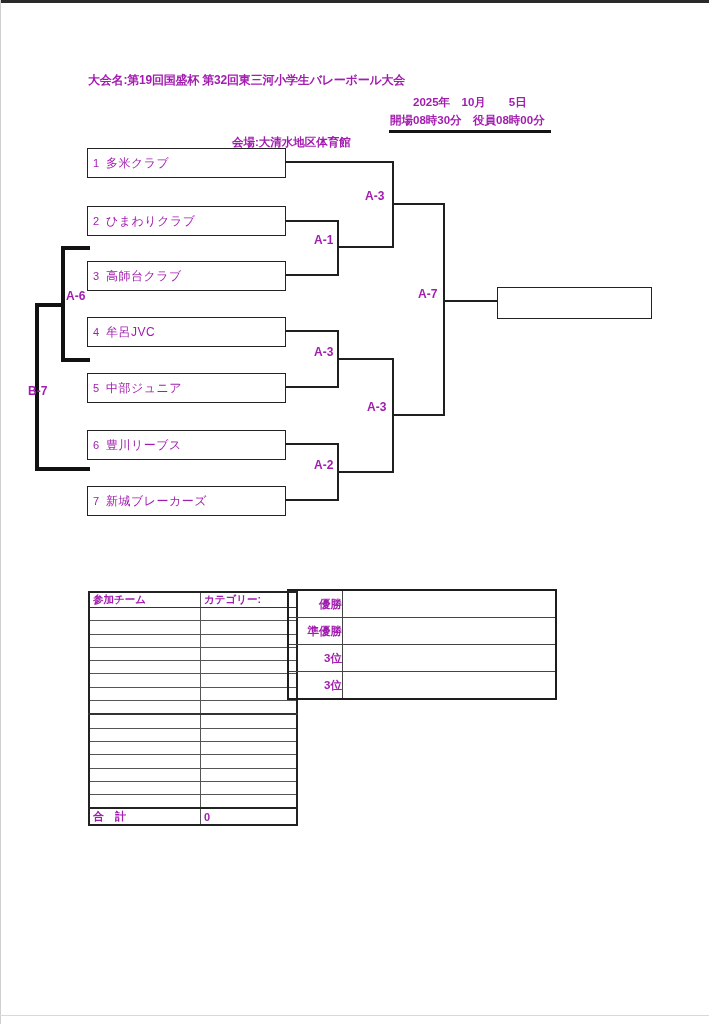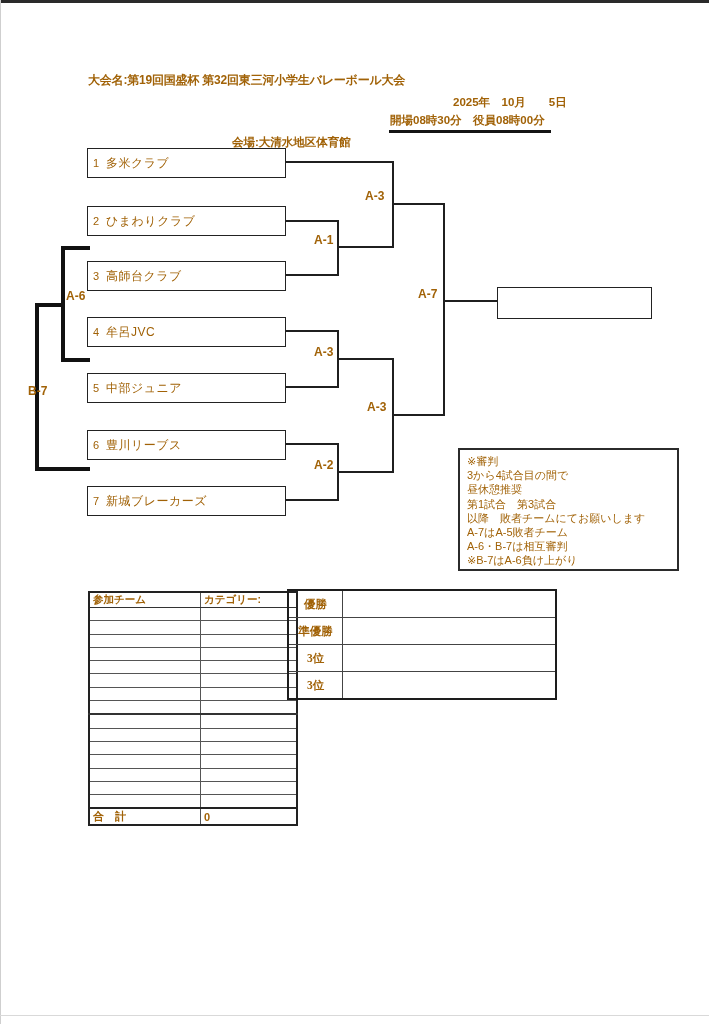--- a/index.html
+++ b/index.html
@@ -1,24 +1,24 @@
 <!DOCTYPE html>
 <html><head>
 <meta charset="utf-8">
 <style>
   html,body{margin:0;padding:0;background:#e8e8e8;}
   .page{position:relative;width:709px;height:1024px;background:#ffffff;overflow:hidden;
-        font-family:"Liberation Sans","DejaVu Sans",sans-serif;color:#a16207;}
+        font-family:"Liberation Sans","DejaVu Sans",sans-serif;color:#a21caf;}
   
   .edge-top{position:absolute;left:0;top:0;width:709px;height:3px;background:#2a2a2a;}
   .edge-left{position:absolute;left:0;top:0;width:1px;height:1024px;background:#cfcfcf;}
   .edge-bottom{position:absolute;left:0;top:1015px;width:709px;height:1px;background:#d9d9d9;}
   
   .title{position:absolute;left:88px;top:72px;font-size:12px;font-weight:bold;letter-spacing:-0.2px;white-space:nowrap;}
-  .date{position:absolute;left:413px;top:95px;font-size:11.5px;font-weight:bold;white-space:nowrap;margin-left:40px;}
+  .date{position:absolute;left:413px;top:95px;font-size:11.5px;font-weight:bold;white-space:nowrap;}
   .venue{position:absolute;left:232px;top:113px;font-size:11.5px;font-weight:bold;white-space:nowrap;margin-top:22px;}
   .schedule{position:absolute;left:390px;top:113px;font-size:11.5px;font-weight:bold;white-space:nowrap;}
   .schedule-underline{position:absolute;left:389px;top:130px;width:162px;height:2.5px;background:#141414;}
   
   .teambox{position:absolute;left:87px;width:197px;height:28px;border:1.5px solid #222;background:#fff;
            display:flex;align-items:center;}
   .teambox .seed{font-size:11px;margin-left:5px;width:13px;flex:0 0 auto;}
   .teambox .tname{font-size:12px;font-weight:500;letter-spacing:0.5px;white-space:nowrap;text-align:right;}
   .finalbox{position:absolute;left:497px;top:287px;width:153px;height:30px;border:1.5px solid #222;background:#fff;}
   .ln{position:absolute;background:#1f1f1f;}
@@ -33,21 +33,21 @@
   .ptable td{border:1px solid #555;padding:0 0 0 3px;font-size:10.5px;height:12.3px;overflow:hidden;}
   .ptable{border:2px solid #222;}
   .ptable .hdr td{font-weight:600;height:13px;border-bottom:1.5px solid #333;}
   .ptable .thick td{border-bottom:2px solid #333;}
   .ptable .total td{font-weight:600;height:13px;border-top:2px solid #222;font-size:11px;}
   .c1{width:107px;} .c2{width:92px;}
   
   .rtable{position:absolute;left:287px;top:589px;border-collapse:collapse;table-layout:fixed;width:265px;
           border:2.5px solid #1d1d1d;}
   .rtable td{border:1.5px solid #444;height:26px;padding:0;}
-  .rtable .rlabel{width:53px;text-align:center;font-size:11.5px;font-weight:600;font-family:Liberation Serif, serif;}
+  .rtable .rlabel{width:53px;text-align:right;font-size:11.5px;font-weight:600;}
   .rtable .rvalue{width:212px;}
 </style>
 </head>
 <body>
 
 <div class="page">
 
   <div class="edge-top"></div>
   <div class="edge-left"></div>
   <div class="edge-bottom"></div>
@@ -118,30 +118,20 @@
 
   <div class="mlabel" style="left:314px;top:233px">A-1</div>
   <div class="mlabel" style="left:314px;top:458px">A-2</div>
   <div class="mlabel" style="left:314px;top:345px">A-3</div>
   <div class="mlabel" style="left:365px;top:189px">A-3</div>
   <div class="mlabel" style="left:367px;top:400px">A-3</div>
   <div class="mlabel" style="left:66px;top:289px">A-6</div>
   <div class="mlabel" style="left:418px;top:287px">A-7</div>
   <div class="mlabel" style="left:28px;top:384px">B-7</div>
 
-  <div class="notes">
-    <div>※審判</div>
-    <div>3から4試合目の間で</div>
-    <div>昼休憩推奨</div>
-    <div>第1試合　第3試合</div>
-    <div>以降　敗者チームにてお願いします</div>
-    <div>A-7はA-5敗者チーム</div>
-    <div>A-6・B-7は相互審判</div>
-    <div>※B-7はA-6負け上がり</div>
-  </div>
 
   <table class="ptable">
     <tbody>
       <tr class="hdr">
         <td class="c1">参加チーム</td>
         <td class="c2">カテゴリー:</td>
       </tr>
     </tbody>
     <tbody id="p-rows">
         <tr>

